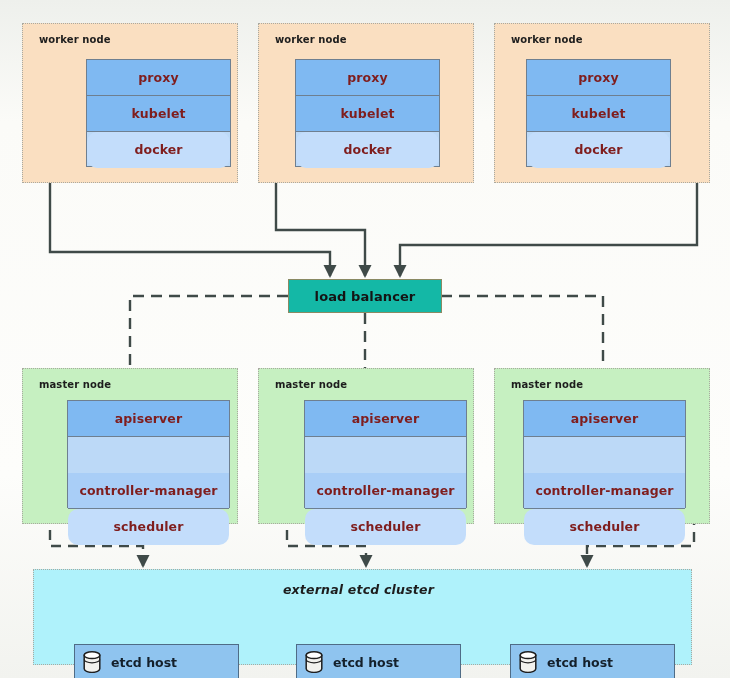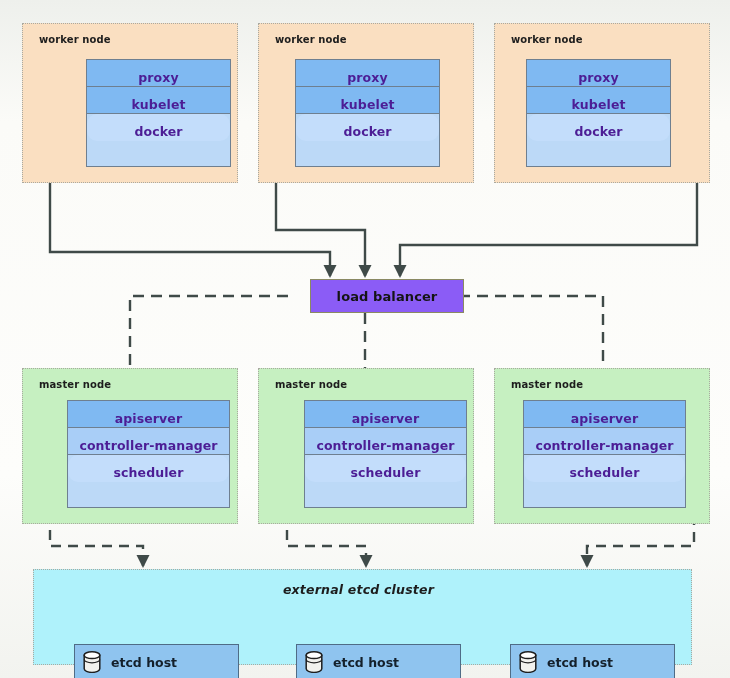--- a/index.html
+++ b/index.html
@@ -60,46 +60,45 @@
 
   
   .stack {
     position: absolute;
     box-sizing: border-box;
     border: 1px solid #6e7f90;
     background: #bcd9f7;
   }
   .srow {
     box-sizing: border-box;
-    height: 27px;
+    height: 36px;
     line-height: 35px;
     text-align: center;
     font-size: 12.5px;
     font-weight: bold;
-    color: #4c1d95;
+    color: #7f1d1d;
     border-bottom: 1px solid #6e7f90;
     letter-spacing: .1px;
   }
   .srow:last-child { border-bottom: none; }
   .tone-strong { background: #7fb9f2; }
-  .tone-mid    { background: #a9cef7; }
+  .tone-mid    { background: #a9cef7; margin-top: 36px; }
   .tone-light  { background: #c3ddfb; border-radius: 10px; }
 
   
   .lb {
     position: absolute;
     box-sizing: border-box;
-    background: #8b5cf6;
+    background: #14b8a6;
     border: 1px solid #8a8a63;
     text-align: center;
     font-size: 13px;
     font-weight: bold;
     color: #141414;
     letter-spacing: .1px;
-    margin-left: 22px;
   }
 
   
   .etcd-host {
     position: absolute;
     box-sizing: border-box;
     background: #8fc4ef;
     border: 1px solid #4f6craw;
     border: 1px solid #4f6c86;
     display: flex;

